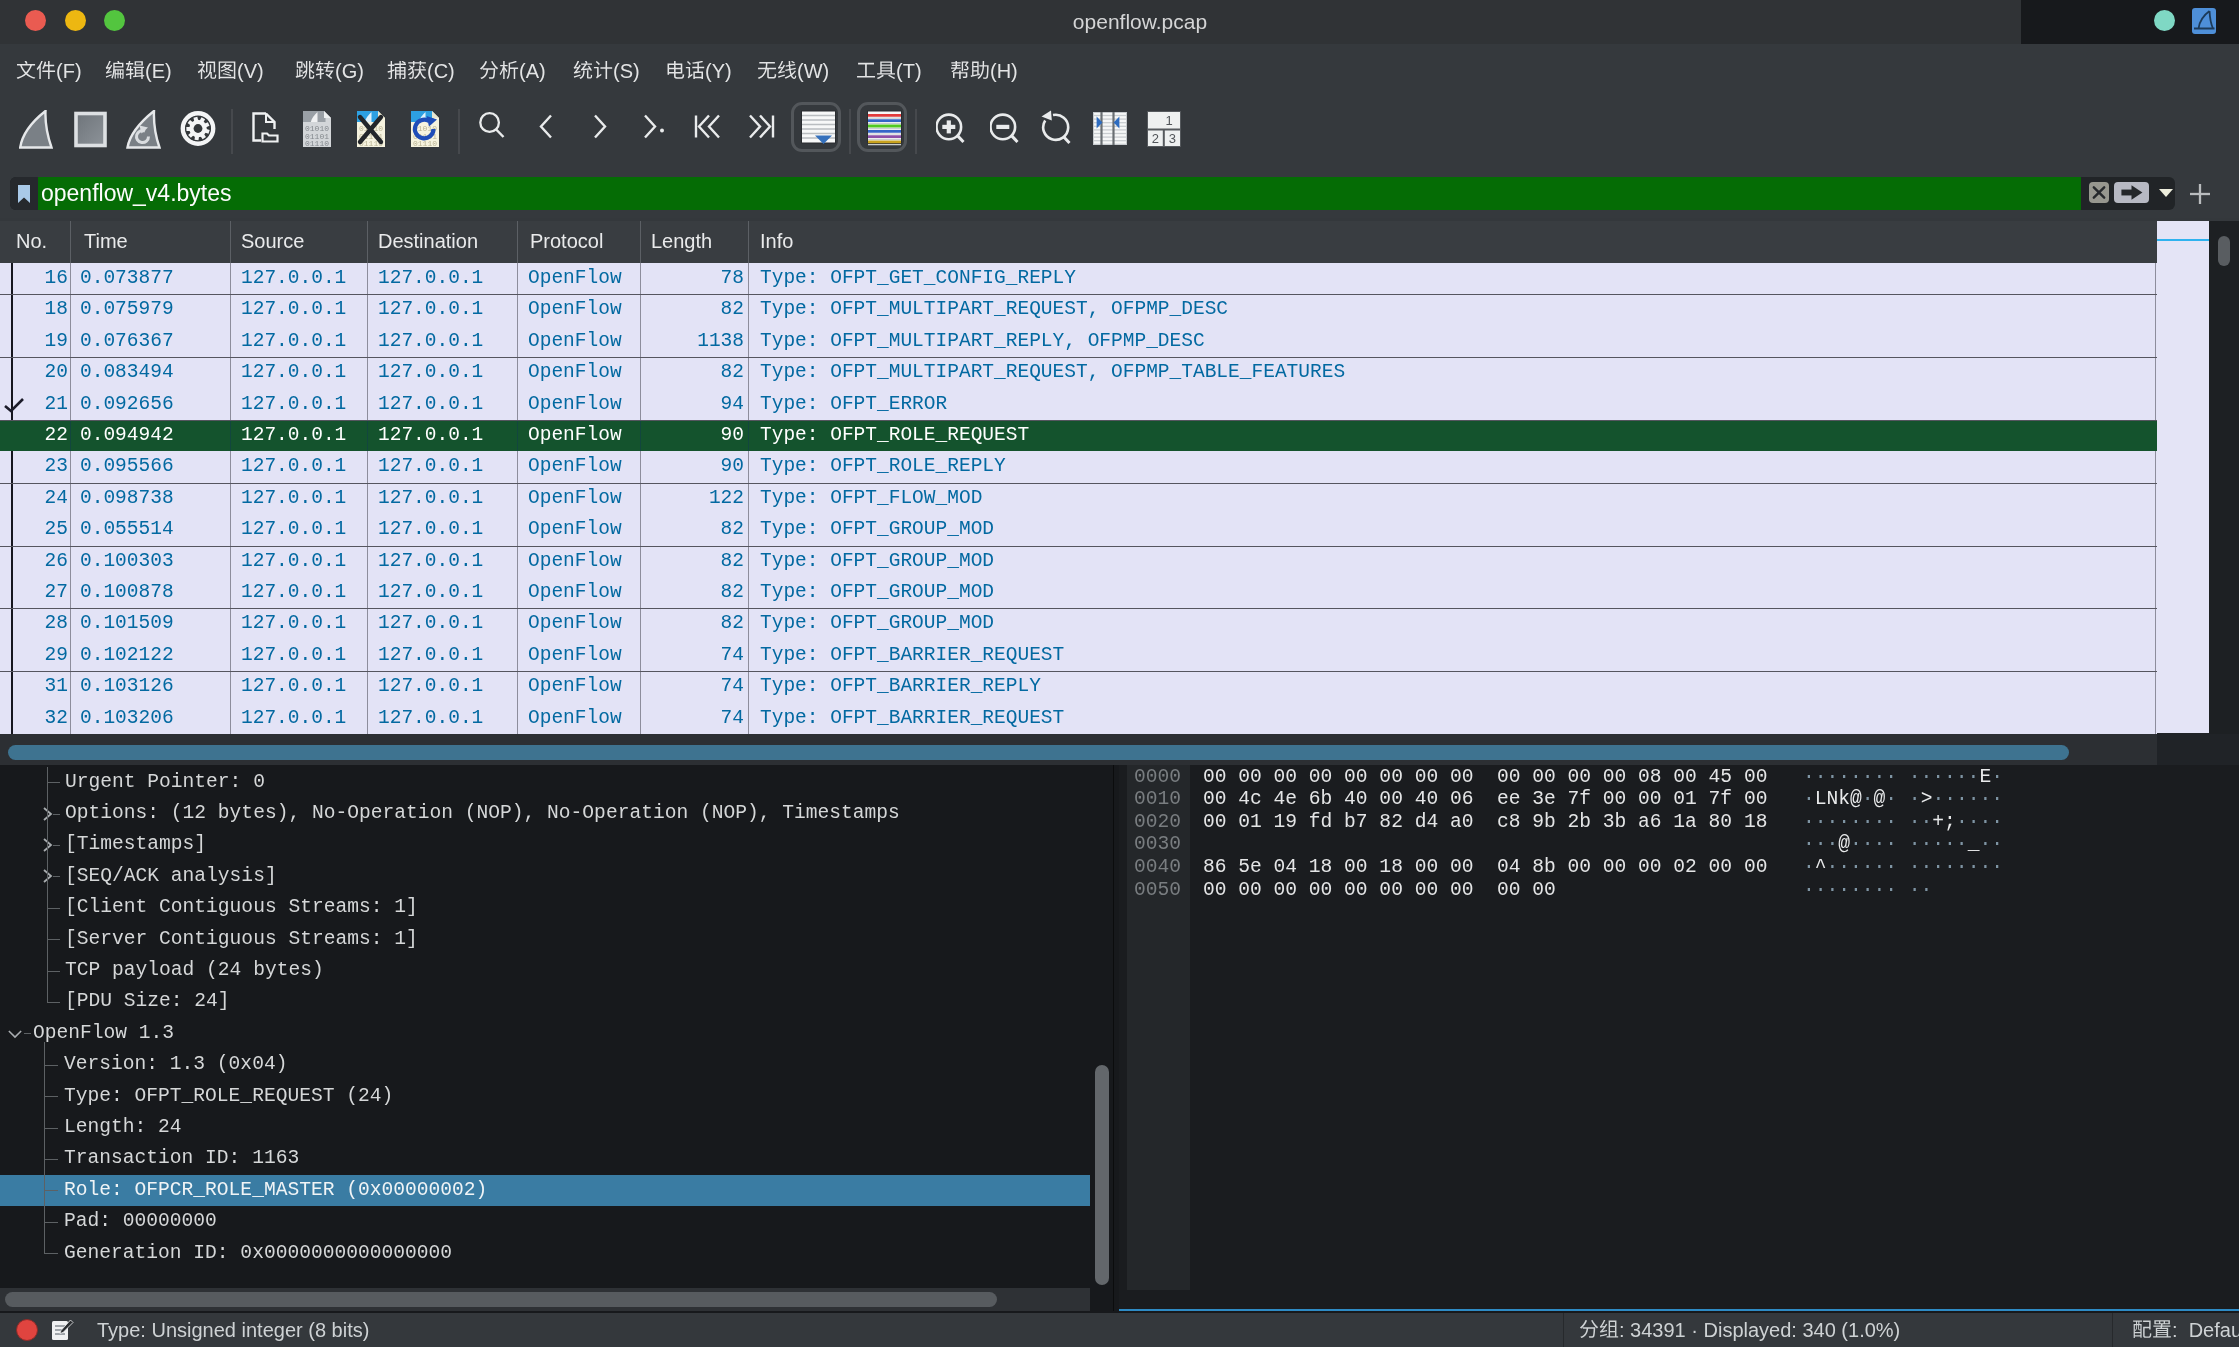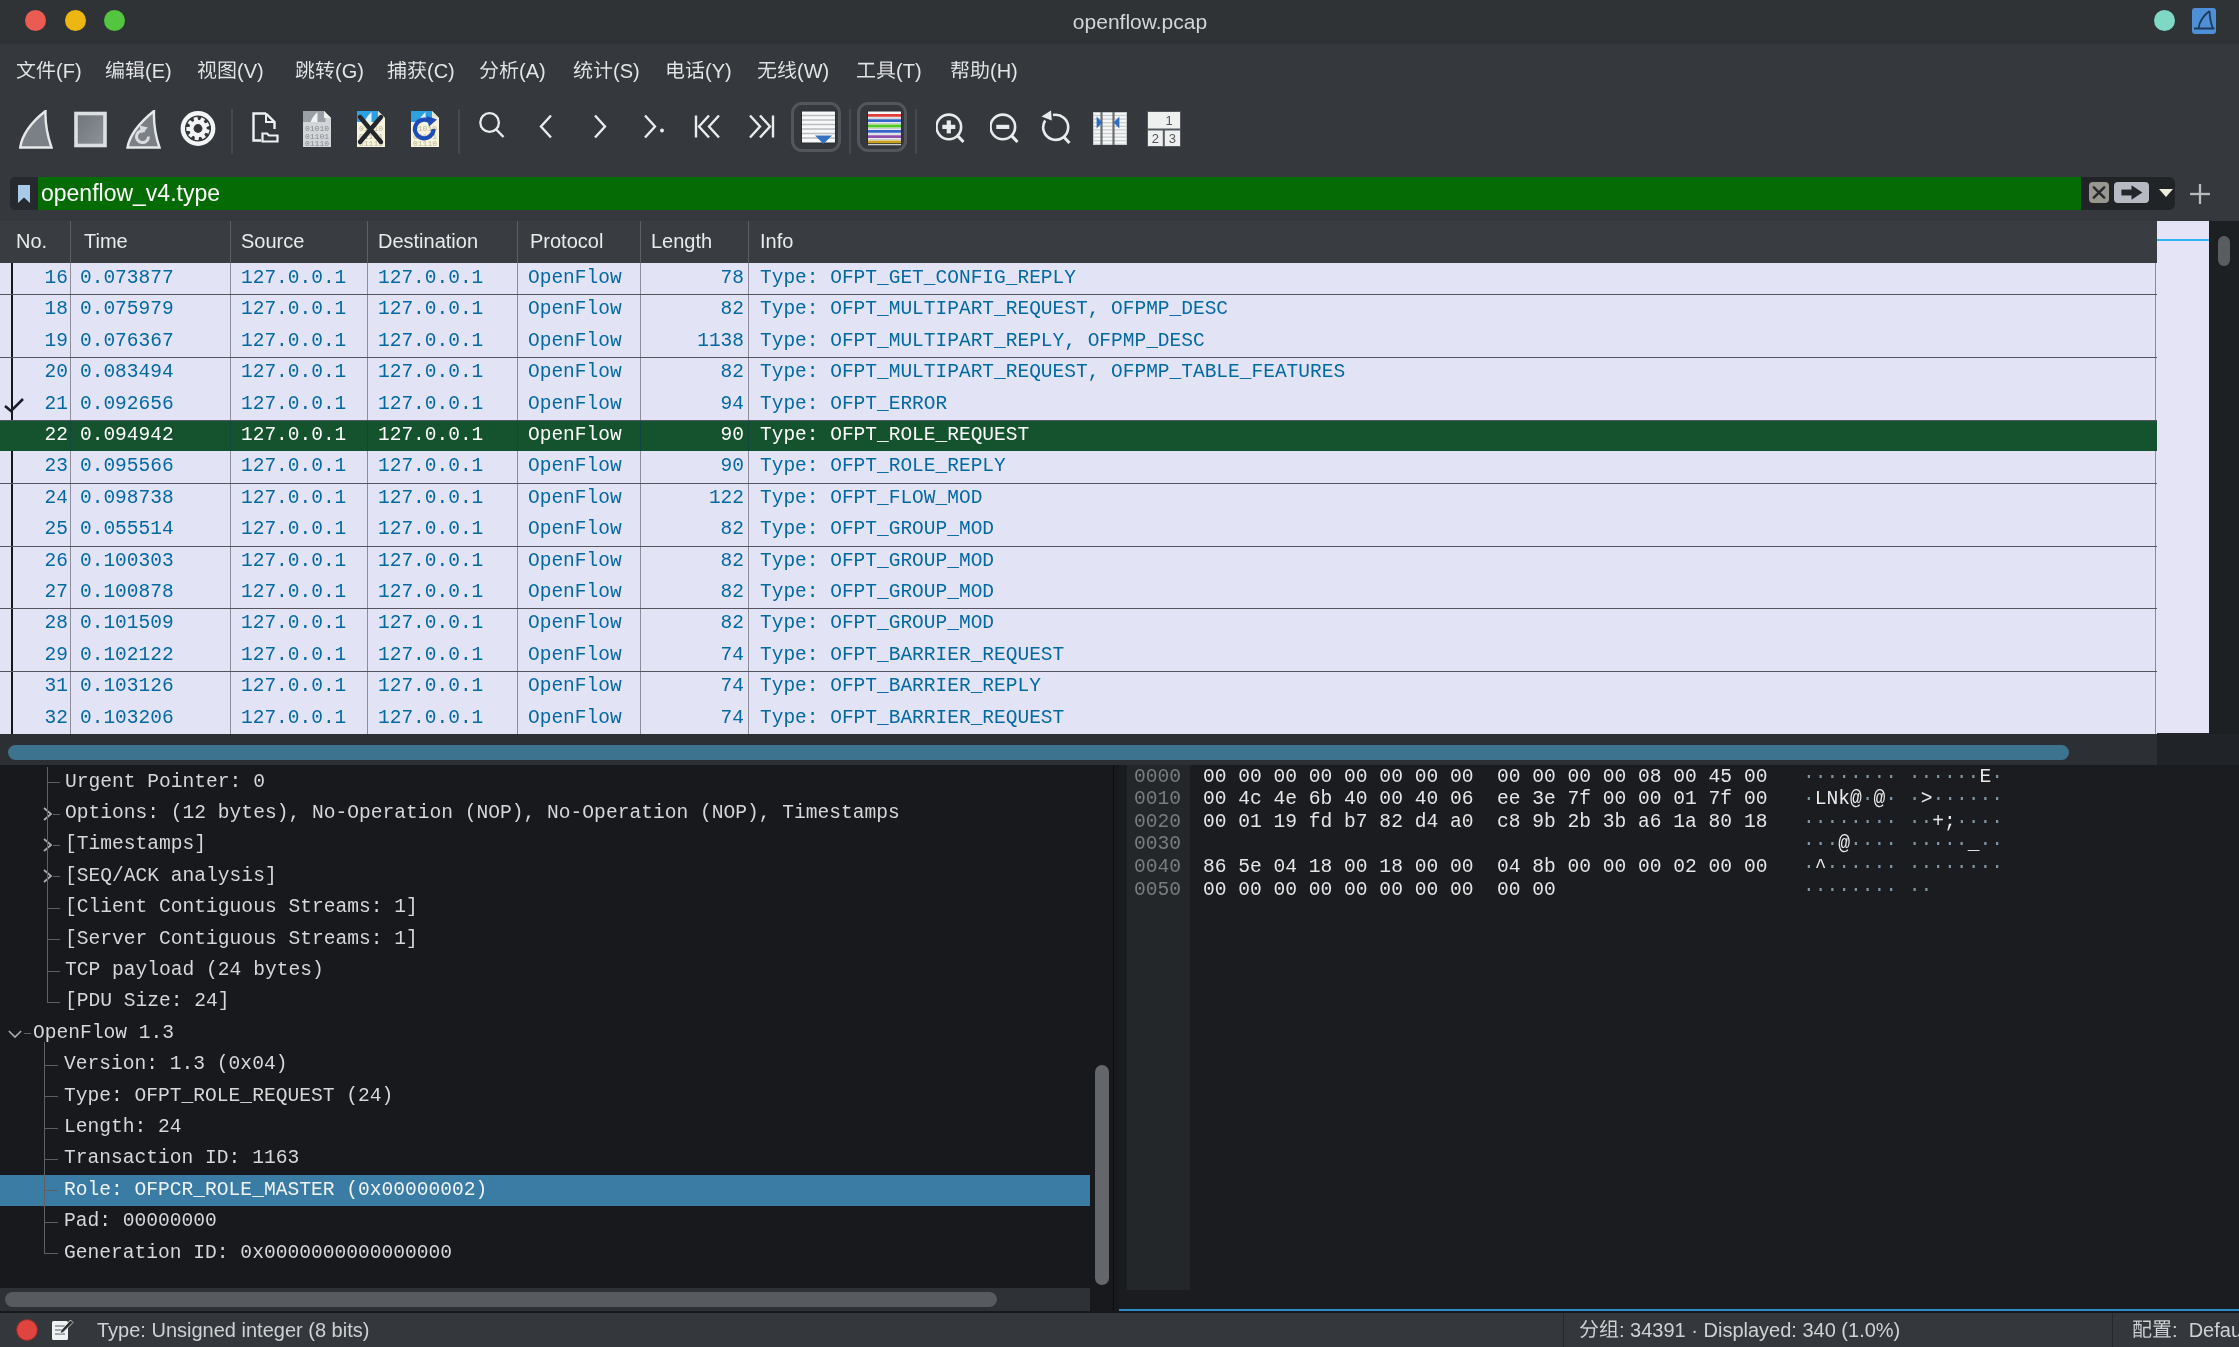--- a/index.html
+++ b/index.html
@@ -1,19 +1,19 @@
 <!DOCTYPE html>
 <html><head><meta charset="utf-8">
 <style>
 *{margin:0;padding:0;box-sizing:border-box}
 html,body{width:2239px;height:1347px;overflow:hidden;background:#17191c;font-family:"Liberation Sans",sans-serif}
 .abs{position:absolute}
 .cj{display:inline-block;width:1em;height:1em;vertical-align:-0.165em;fill:currentColor}
 
-#title{position:absolute;left:0;top:0;width:2239px;height:44px;background:#303336}
+#title{position:absolute;left:0;top:0;width:2021px;height:44px;background:#303336}
 .light{position:absolute;top:9.5px;width:21px;height:21px;border-radius:50%}
 #ttext{position:absolute;top:0;left:1040px;width:200px;height:44px;line-height:44px;text-align:center;color:#d4d5d6;font-size:21px}
 
 #chrome{position:absolute;left:0;top:44px;width:2239px;height:174px;background:#35393d}
 .mi{position:absolute;top:16px;font-size:20px;color:#e3e4e5;white-space:nowrap}
 #toolbar{position:absolute;left:0;top:54px;width:2239px;height:67px}
 .tbi{position:absolute;line-height:0}
 .tbi svg{display:block}
 .tsep{position:absolute;top:11px;width:2px;height:45px;background:#46494d}
 .tbtn{position:absolute;top:4px;width:50px;height:50px;border:3px solid #53575b;border-radius:11px;line-height:0;box-sizing:border-box}
@@ -358,21 +358,21 @@
       <div class="tsep" style="left:231px"></div>
       <div class="tsep" style="left:458px"></div>
       <div class="tsep" style="left:849px"></div>
       <div class="tsep" style="left:915px"></div>
     </div>
  <div id="fwrap">
   <div id="fgreen"></div>
   <div id="fbook"><svg viewBox="0 0 28 33" width="28" height="33">
           <path d="M8 8 L20 8 L20 26 L14 20.5 L8 26 Z" fill="#a9c9e8"></path>
         </svg></div>
-  <div id="ftext">openflow_v4.type</div>
+  <div id="ftext">openflow_v4.bytes</div>
   <div class="fbtn" style="left:2079px;width:20px;background:#97978f"><svg viewBox="0 0 25 25" width="20" height="21">
           <g stroke="#26292c" stroke-width="3" stroke-linecap="round">
             <line x1="6" y1="6" x2="19" y2="19"></line>
             <line x1="19" y1="6" x2="6" y2="19"></line>
           </g>
         </svg></div>
   <div class="fbtn" style="left:2104px;width:35px;background:#b7b9c3"><svg viewBox="0 0 40 25" width="35" height="21">
           <path d="M8 12.5 L22 12.5" stroke="#24272a" stroke-width="7"></path>
           <path d="M20 4 L33 12.5 L20 21 Z" fill="#24272a"></path>
         </svg></div>

